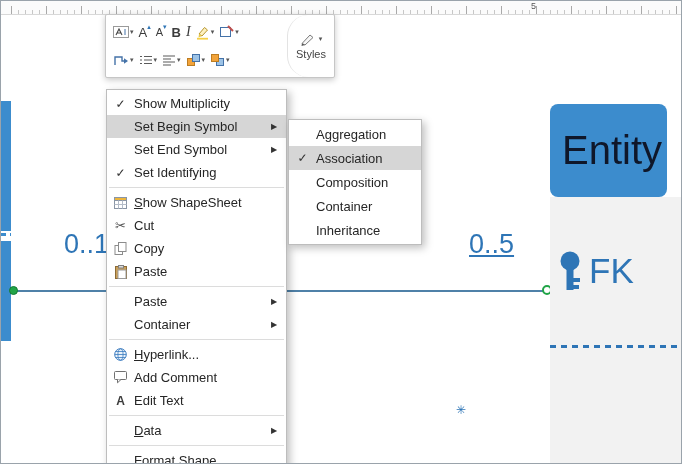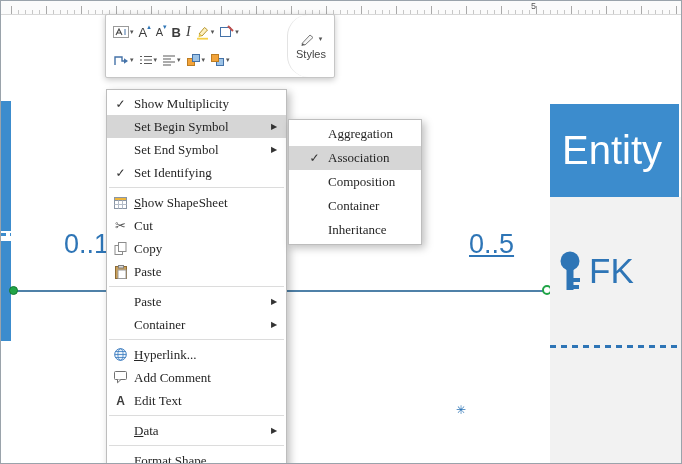--- a/index.html
+++ b/index.html
@@ -23,22 +23,22 @@
   .connector{position:absolute;left:10px;top:289px;width:534px;height:2px;background:var(--connector-blue,#4F81A8);}
   .endpoint-begin{position:absolute;left:8px;top:285px;width:9px;height:9px;border-radius:50%;
         background:var(--endpoint-green,#21A447);border:1px solid #157a33;box-sizing:border-box;}
   .endpoint-end{position:absolute;left:541px;top:284px;width:10px;height:10px;border-radius:50%;
         background:#fff;border:2px solid var(--endpoint-green,#21A447);box-sizing:border-box;}
 
   .mult-label{position:absolute;font-size:27px;color:var(--accent-blue,#2E75B6);z-index:1;white-space:nowrap;}
   .mult-left{left:63px;top:228px;}
   .mult-right{left:468px;top:228px;text-decoration:underline;}
 
-  .entity-header{position:absolute;left:549px;top:103px;width:129px;height:93px;background:var(--entity-blue,#3C8CCD);
-        color:#ffffff;font-size:40px;display:flex;align-items:center;padding-left:12px;box-sizing:border-box;}
+  .entity-header{position:absolute;left:549px;top:103px;width:117px;height:93px;background:var(--entity-blue,#3C8CCD);
+        color:#0f172a;font-size:40px;display:flex;align-items:center;padding-left:12px;box-sizing:border-box;border-radius:8px;}
   .entity-body{position:absolute;left:549px;top:196px;width:133px;height:266px;background:#f2f2f2;}
   .key-icon{position:absolute;left:558px;top:250px;}
   .fk-label{position:absolute;left:588px;top:250px;font-size:35px;color:var(--accent-blue,#2E75B6);}
   .entity-divider{position:absolute;left:549px;top:344px;width:133px;height:3px;
         background:repeating-linear-gradient(90deg,var(--accent-blue,#2E75B6) 0 6px,transparent 6px 11px);}
   .conn-marker{position:absolute;left:455px;top:402px;font-size:12px;color:var(--accent-blue,#2E75B6);z-index:1;}
 
   
   .mtb{position:absolute;left:104px;top:13px;width:230px;height:64px;background:#fff;border:1px solid #c6c6c6;
        border-radius:2px;box-shadow:0 2px 6px rgba(0,0,0,.22);z-index:30;display:flex;box-sizing:border-box;}
@@ -55,25 +55,25 @@
        justify-content:center;gap:2px;border-radius:21px;}
   .styles-top{display:flex;align-items:center;gap:2px;}
   .styles-label{font-size:11px;color:#444;}
 
   
   .menu{position:absolute;background:#fff;border:1px solid #bdbdbd;box-shadow:3px 3px 8px rgba(0,0,0,.25);
         padding:2px 0;font-size:13px;color:#262626;box-sizing:border-box;}
   .context-menu{left:105px;top:88px;width:181px;z-index:20;}
   .sub-menu{left:287px;top:118px;width:134px;z-index:21;}
   .menu-item{display:flex;align-items:center;height:23px;}
-  .sub-menu .menu-item{height:24px;padding-left:12px;}
+  .sub-menu .menu-item{height:24px;}
   .menu-item.hl{background:var(--menu-highlight,#D6D6D6);}
   .gutter{width:27px;flex:none;display:flex;align-items:center;justify-content:center;}
   .check{font-size:12px;color:#333;}
-  .mi-label{flex:1;white-space:nowrap;overflow:hidden;font-family:Liberation Serif, serif;}
+  .mi-label{flex:1;white-space:nowrap;overflow:hidden;}
   .mi-label.u1::first-letter{text-decoration:underline;}
   .mi-arrow{width:15px;flex:none;font-size:8px;color:#333;}
   .sep{height:1px;background:#dcdcdc;margin:3px 2px;}
   .icon-a{font-size:12px;font-weight:bold;color:#3b3b3b;line-height:1;}
   .icon-cut{font-size:13px;color:#555;line-height:1;}
 </style>
 </head>
 <body>
 
 <div class="page">

